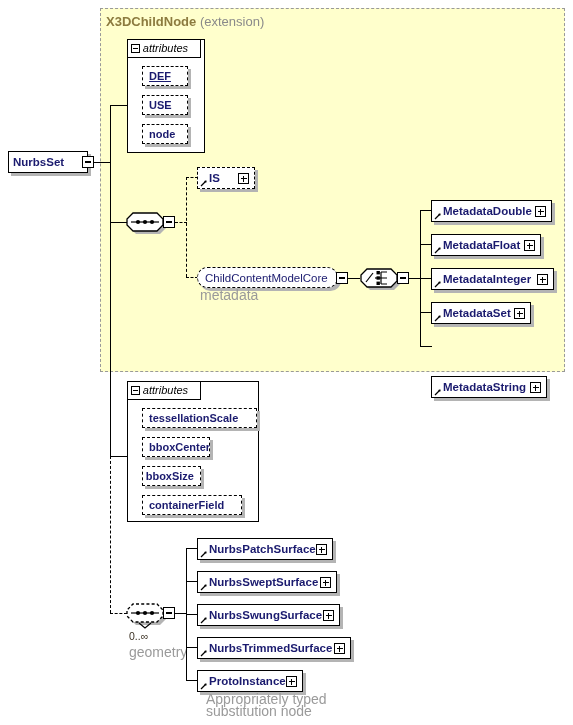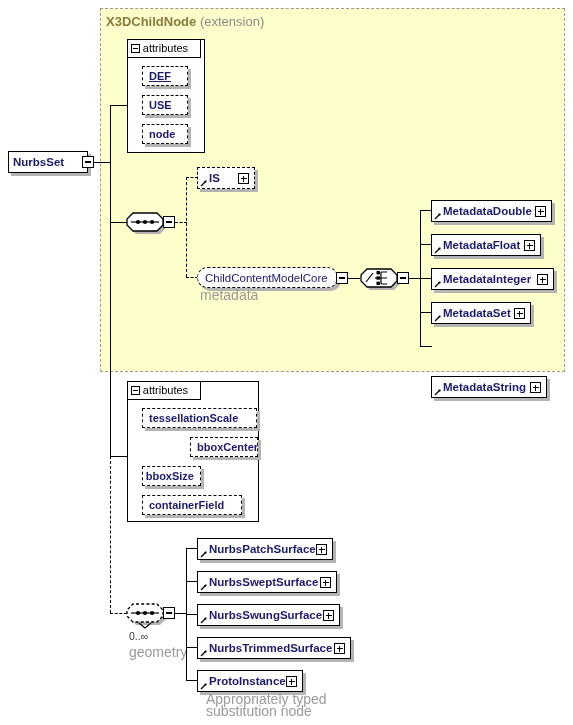--- a/index.html
+++ b/index.html
@@ -67,21 +67,21 @@
     position:absolute;box-sizing:border-box;
     background:#ffffff;border:1.2px solid #000000;
   }
   .attr-tab{
     position:absolute;left:-1.2px;top:-1.2px;height:19px;
     background:#ffffff;border:1.2px solid #000000;
     display:flex;align-items:center;padding:0 5px 0 3px;
     box-sizing:border-box;
   }
   .attr-tab .tlabel{
-    font-size:11px;color:#000;margin-left:3px;white-space:nowrap;
+    font-size:11px;font-style:italic;color:#000;margin-left:3px;white-space:nowrap;
   }
   .minibox{
     position:relative;width:9px;height:9px;flex:0 0 9px;
     border:1.1px solid #000;background:#fff;box-sizing:border-box;
   }
   .minibox::before{
     content:"";position:absolute;left:1.2px;top:3.2px;width:5px;height:1.1px;background:#000;
   }
   .attr-item{
     position:absolute;box-sizing:border-box;
@@ -260,21 +260,21 @@
   <div class="hline" style="left:110px;top:456px;width:18px;"></div>
 
   <div class="attrbox" style="left:127px;top:381px;width:132px;height:141px;">
     <div class="attr-tab" style="width:74px;">
       <span class="minibox"></span>
       <span class="tlabel">attributes</span>
     </div>
     <div class="attr-item" style="left:14px;top:26px;width:115px;">
       <span>tessellationScale</span>
     </div>
-    <div class="attr-item" style="left:14px;top:55px;width:68px;margin-left:48px;">
+    <div class="attr-item" style="left:14px;top:55px;width:68px;">
       <span>bboxCenter</span>
     </div>
     <div class="attr-item" style="left:14px;top:84px;width:59px;justify-content:flex-end;">
       <span>bboxSize</span>
     </div>
     <div class="attr-item" style="left:14px;top:113px;width:100px;">
       <span>containerField</span>
     </div>
   </div>
 

